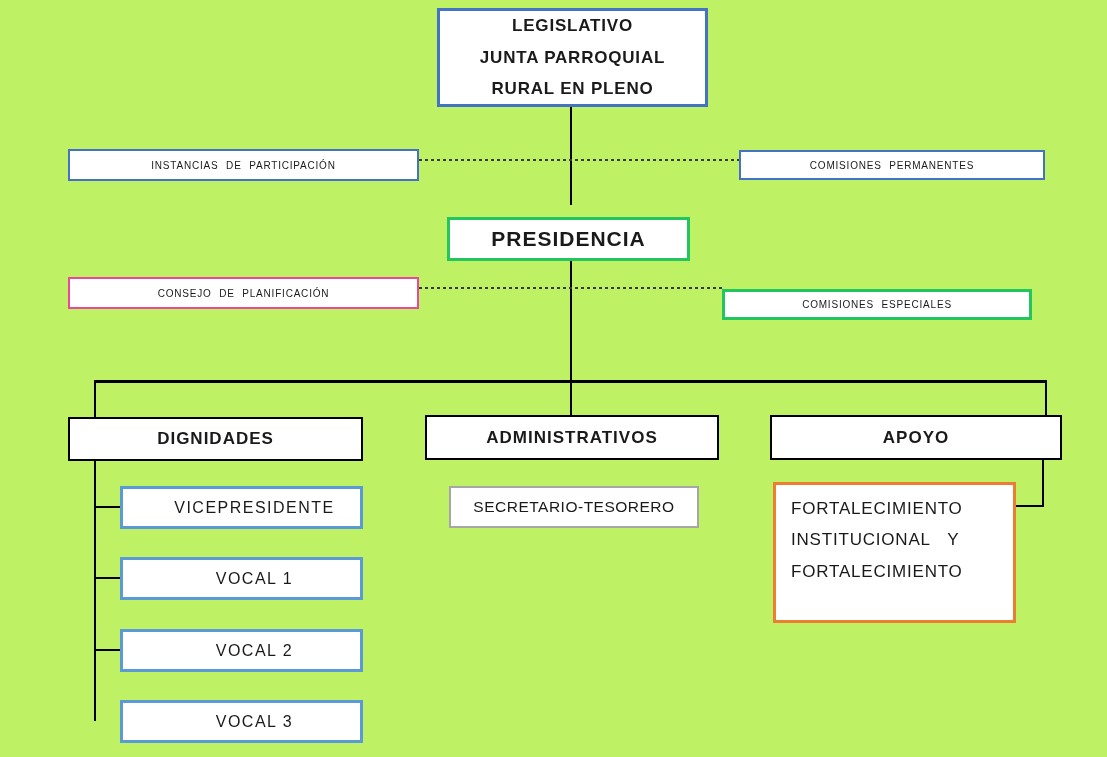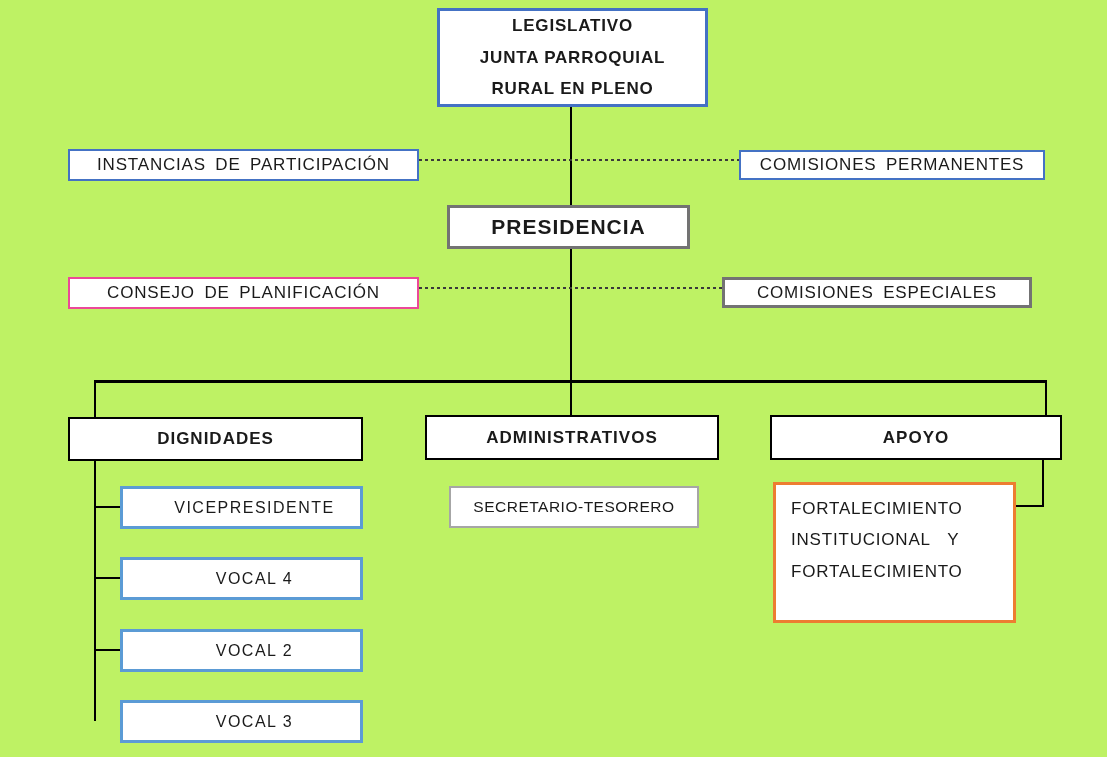--- a/index.html
+++ b/index.html
@@ -7,38 +7,38 @@
     position:relative;width:1107px;height:757px;background:#bef264;
     font-family:"Liberation Sans",sans-serif;color:#1a1a1a;overflow:hidden;
   }
   .box{
     position:absolute;background:#ffffff;display:flex;align-items:center;
     justify-content:center;text-align:center;box-sizing:border-box;
     letter-spacing:0.8px;
   }
   .b-blue{border:3px solid #4472C4;}
   .b-blue-thin{border:2px solid #4472C4;}
-  .b-green{border:3px solid #737373;}
+  .b-green{border:3px solid #22c55e;margin-top:12px;}
   .b-green-thin{border:2px solid #ec4899;}
   .b-black{border:2px solid #000000;}
   .b-lblue{border:3px solid #5B9BD5;}
   .b-gray{border:2px solid #A6A6A6;}
   .b-orange{border:3px solid #ED7D31;}
   .bold{font-weight:bold;}
   .line{position:absolute;background:#000000;}
   .dotted{
     position:absolute;height:2px;background:none;
     background-image:repeating-linear-gradient(90deg,#3a3a3a 0 3px,transparent 3px 6px);
   }
   .toplines{flex-direction:column;line-height:1.85;font-size:17px;}
   .fort{
     flex-direction:column;align-items:flex-start;text-align:left;
     padding:8px 12px 8px 15px;line-height:1.85;font-size:17px;justify-content:flex-start;
   }
-  .lbl-sm{font-size:17px;word-spacing:4px;}
+  .lbl-sm{font-size:10px;word-spacing:4px;}
   .lbl-md{font-size:16px;letter-spacing:1.5px;padding-left:26px;}
   .hdr{font-size:17px;letter-spacing:1px;}
 </style>
 </head>
 <body>
 
 <div id="canvas">
 
   <div class="line" style="left:570px;top:107px;width:2px;height:98px;"></div>
   <div class="dotted" style="left:419px;top:159px;width:320px;"></div>
@@ -85,21 +85,21 @@
     <span>ADMINISTRATIVOS</span>
   </div>
   <div class="box b-black bold hdr" style="left:770px;top:415px;width:292px;height:45px;">
     <span>APOYO</span>
   </div>
 
   <div class="box b-lblue lbl-md" style="left:120px;top:486px;width:243px;height:43px;">
     <span>VICEPRESIDENTE</span>
   </div>
   <div class="box b-lblue lbl-md" style="left:120px;top:557px;width:243px;height:43px;">
-    <span>VOCAL 4</span>
+    <span>VOCAL 1</span>
   </div>
   <div class="box b-lblue lbl-md" style="left:120px;top:629px;width:243px;height:43px;">
     <span>VOCAL 2</span>
   </div>
   <div class="box b-lblue lbl-md" style="left:120px;top:700px;width:243px;height:43px;">
     <span>VOCAL 3</span>
   </div>
 
   <div class="box b-gray" style="left:449px;top:486px;width:250px;height:42px;font-size:15.5px;letter-spacing:0.5px;">
     <span>SECRETARIO-TESORERO</span>

